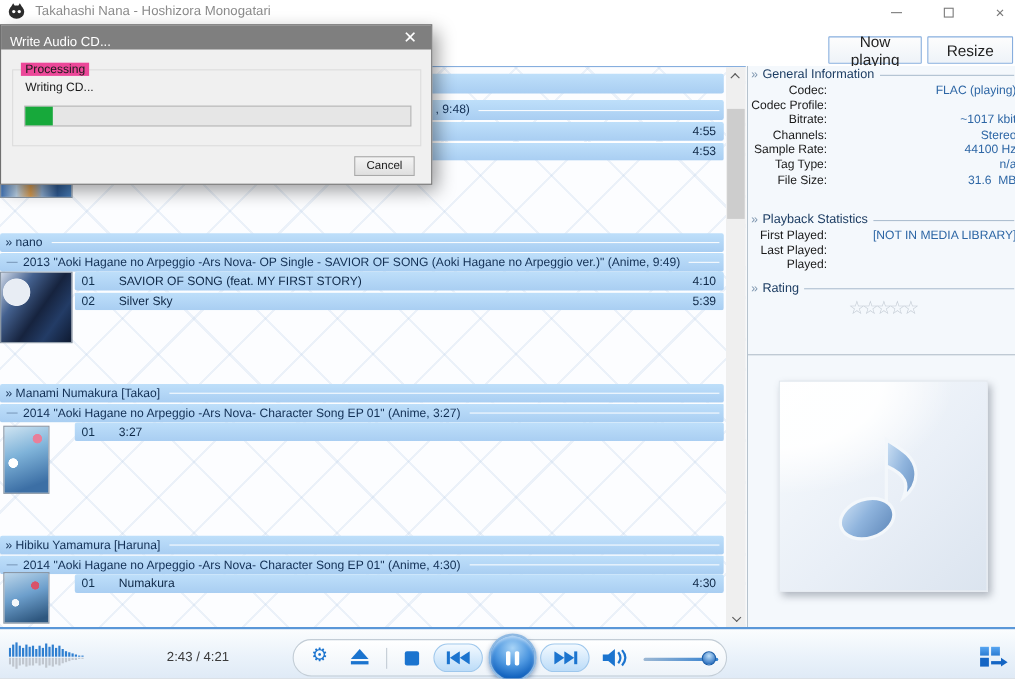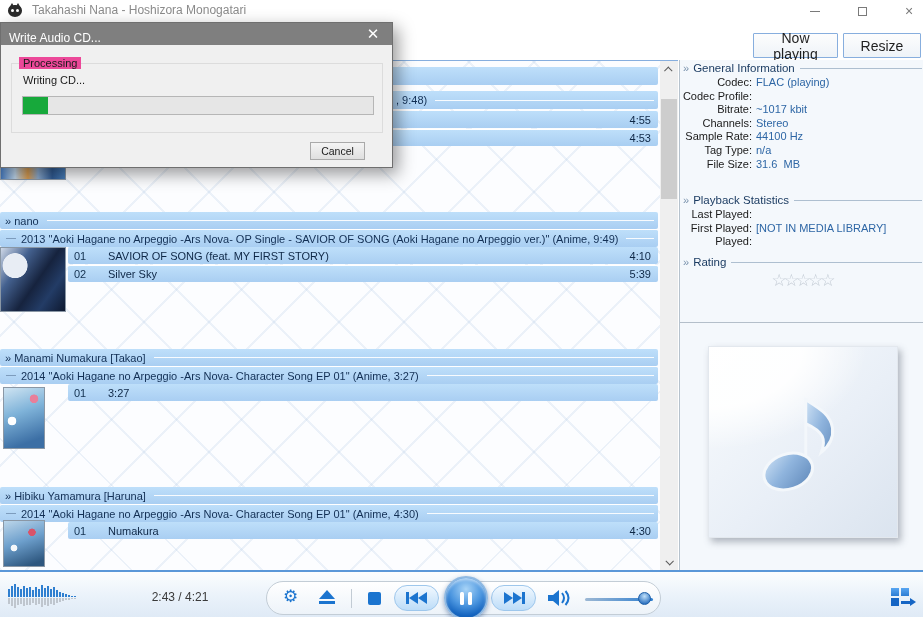--- a/index.html
+++ b/index.html
@@ -67,21 +67,21 @@
   .chev{width:6px;height:6px;border-left:1.4px solid #5a5a5a;border-top:1.4px solid #5a5a5a;}
   .chev.up{transform:rotate(45deg) translateY(1px);}
   .chev.down{transform:rotate(225deg) translateY(1px);}
   .vs-thumb{position:absolute;left:1px;top:38px;width:16px;height:100px;background:#cdcdcd;}
   
   .rpanel{position:absolute;left:679px;top:60px;width:244px;height:510px;background:#f4f8fc;border-left:1px solid #b6c2cd;}
   .sec{position:absolute;left:0;width:244px;}
   .sec-header{display:flex;align-items:center;font-size:11.5px;color:#1d3d63;padding-left:3px;}
   .sec-header .chevs{color:#7a93ad;margin-right:4px;font-size:11px;}
   .sec-header .hline{flex:1;height:1px;background:#aebfd0;margin:1px 2px 0 5px;}
-  .info-row{display:flex;font-size:11px;line-height:13.6px;}
+  .info-row{display:flex;font-size:11px;line-height:13.6px;justify-content:space-between;}
   .info-label{width:72px;text-align:right;color:#1a1a1a;flex:none;}
   .info-value{margin-left:4px;color:#2d66a5;white-space:pre;}
   .stars{text-align:center;font-size:17px;letter-spacing:-3px;color:#c3cbd4;margin-top:2px;}
   .rp-sep{position:absolute;left:0;top:262px;width:244px;height:1px;background:#b4bfca;}
   .art-box{position:absolute;left:28px;top:286px;width:190px;height:192px;
     background:
       radial-gradient(140% 90% at 0% 0%, rgba(255,255,255,.95) 0 35%, rgba(255,255,255,0) 60%),
       linear-gradient(135deg,#f8fbfd 0%,#e9eff7 55%,#dbe4ef 100%);
     border:1px solid #e3e8ee;
     box-shadow:3px 4px 7px rgba(90,100,115,.45);}
@@ -123,21 +123,21 @@
     border:1px solid #6f6f6f;box-shadow:5px 6px 16px rgba(0,0,0,.4);z-index:20;}
   .dlg-titlebar{position:absolute;left:0;top:0;width:100%;height:22px;background:#7f7f7f;display:flex;align-items:flex-end;}
   .dlg-title{font-size:12px;color:#ffffff;margin-left:8px;}
   .dlg-close{position:absolute;right:6px;top:0;width:26px;height:22px;display:flex;align-items:center;justify-content:center;
     color:#ffffff;font-size:15px;}
   .groupbox{position:absolute;left:10px;top:40px;width:372px;height:70px;border:1px solid #dcdcdc;}
   .groupbox-label{position:absolute;left:7px;top:-7px;background:#ec4899;padding:0 4px;font-size:11px;color:#1a1a1a;}
   .dlg-status{position:absolute;left:22px;top:51px;font-size:11px;color:#1a1a1a;}
   .pbar-track{position:absolute;left:21px;top:73px;width:352px;height:19px;background:#e6e6e6;border:1px solid #b6b6b6;}
   .pbar-fill{height:100%;background:#17a93b;}
-  .dlg-cancel{position:absolute;left:309px;top:119px;width:55px;height:18px;border:1px solid #a9a9a9;
+  .dlg-cancel{position:absolute;left:321px;top:119px;width:55px;height:18px;border:1px solid #a9a9a9;
     background:linear-gradient(180deg,#f4f4f4,#dfdfdf);font-size:10.5px;color:#1a1a1a;
     display:flex;align-items:center;justify-content:center;}
 </style>
 </head>
 <body>
 
 <div id="win">
 
   <div class="titlebar">
     <div class="app-icon">
@@ -287,26 +287,26 @@
     </div>
 
     <div class="sec" style="top:134px;">
       <div class="sec-header">
         <span class="chevs">»</span>
         <span>Playback Statistics</span>
         <span class="hline"></span>
       </div>
       <div style="margin-top:2px;">
         <div class="info-row">
+            <span class="info-label">First Played:</span>
+            <span class="info-value">[NOT IN MEDIA LIBRARY]</span>
+          </div>
+        <div class="info-row">
             <span class="info-label">Last Played:</span>
             <span class="info-value"></span>
-          </div>
-        <div class="info-row">
-            <span class="info-label">First Played:</span>
-            <span class="info-value">[NOT IN MEDIA LIBRARY]</span>
           </div>
         <div class="info-row">
             <span class="info-label">Played:</span>
             <span class="info-value"></span>
           </div>
       </div>
     </div>
 
     <div class="sec" style="top:196px;">
       <div class="sec-header">

